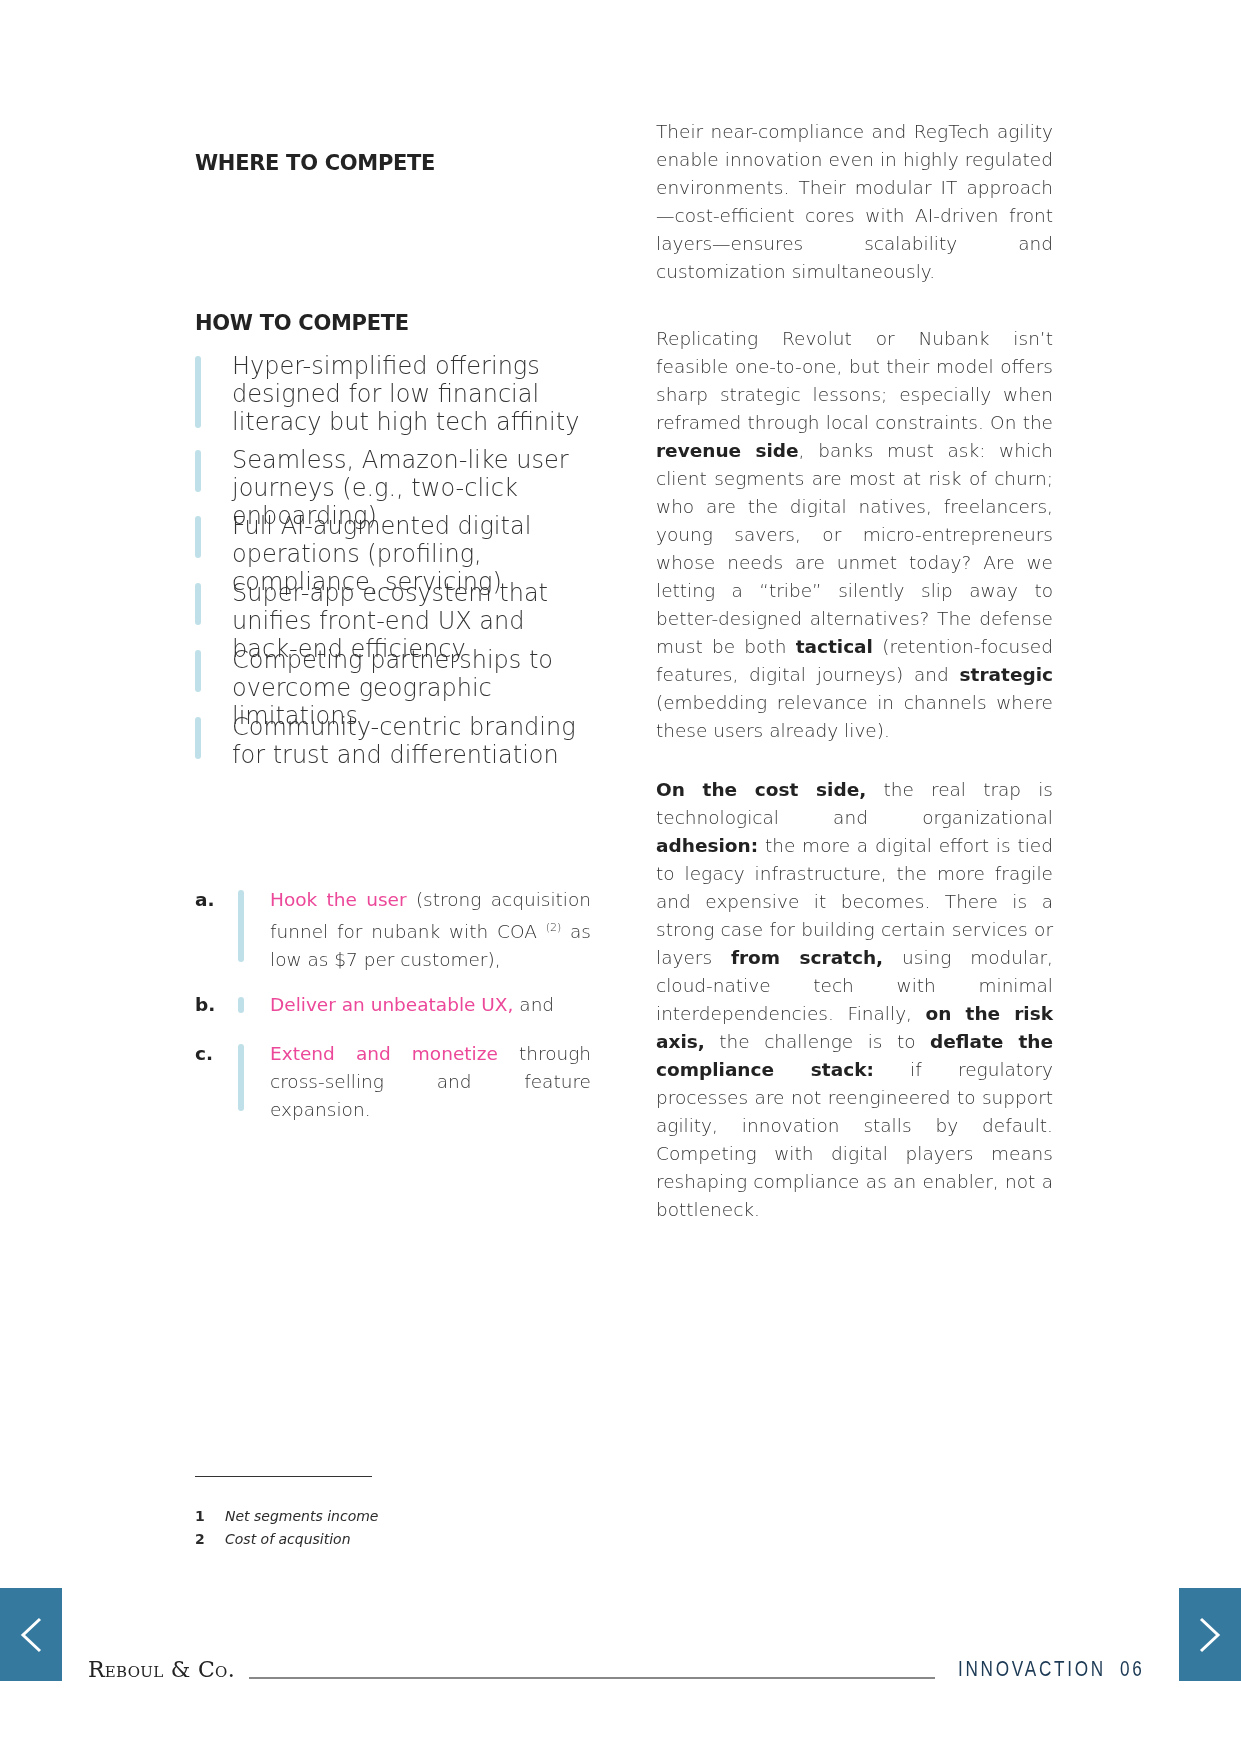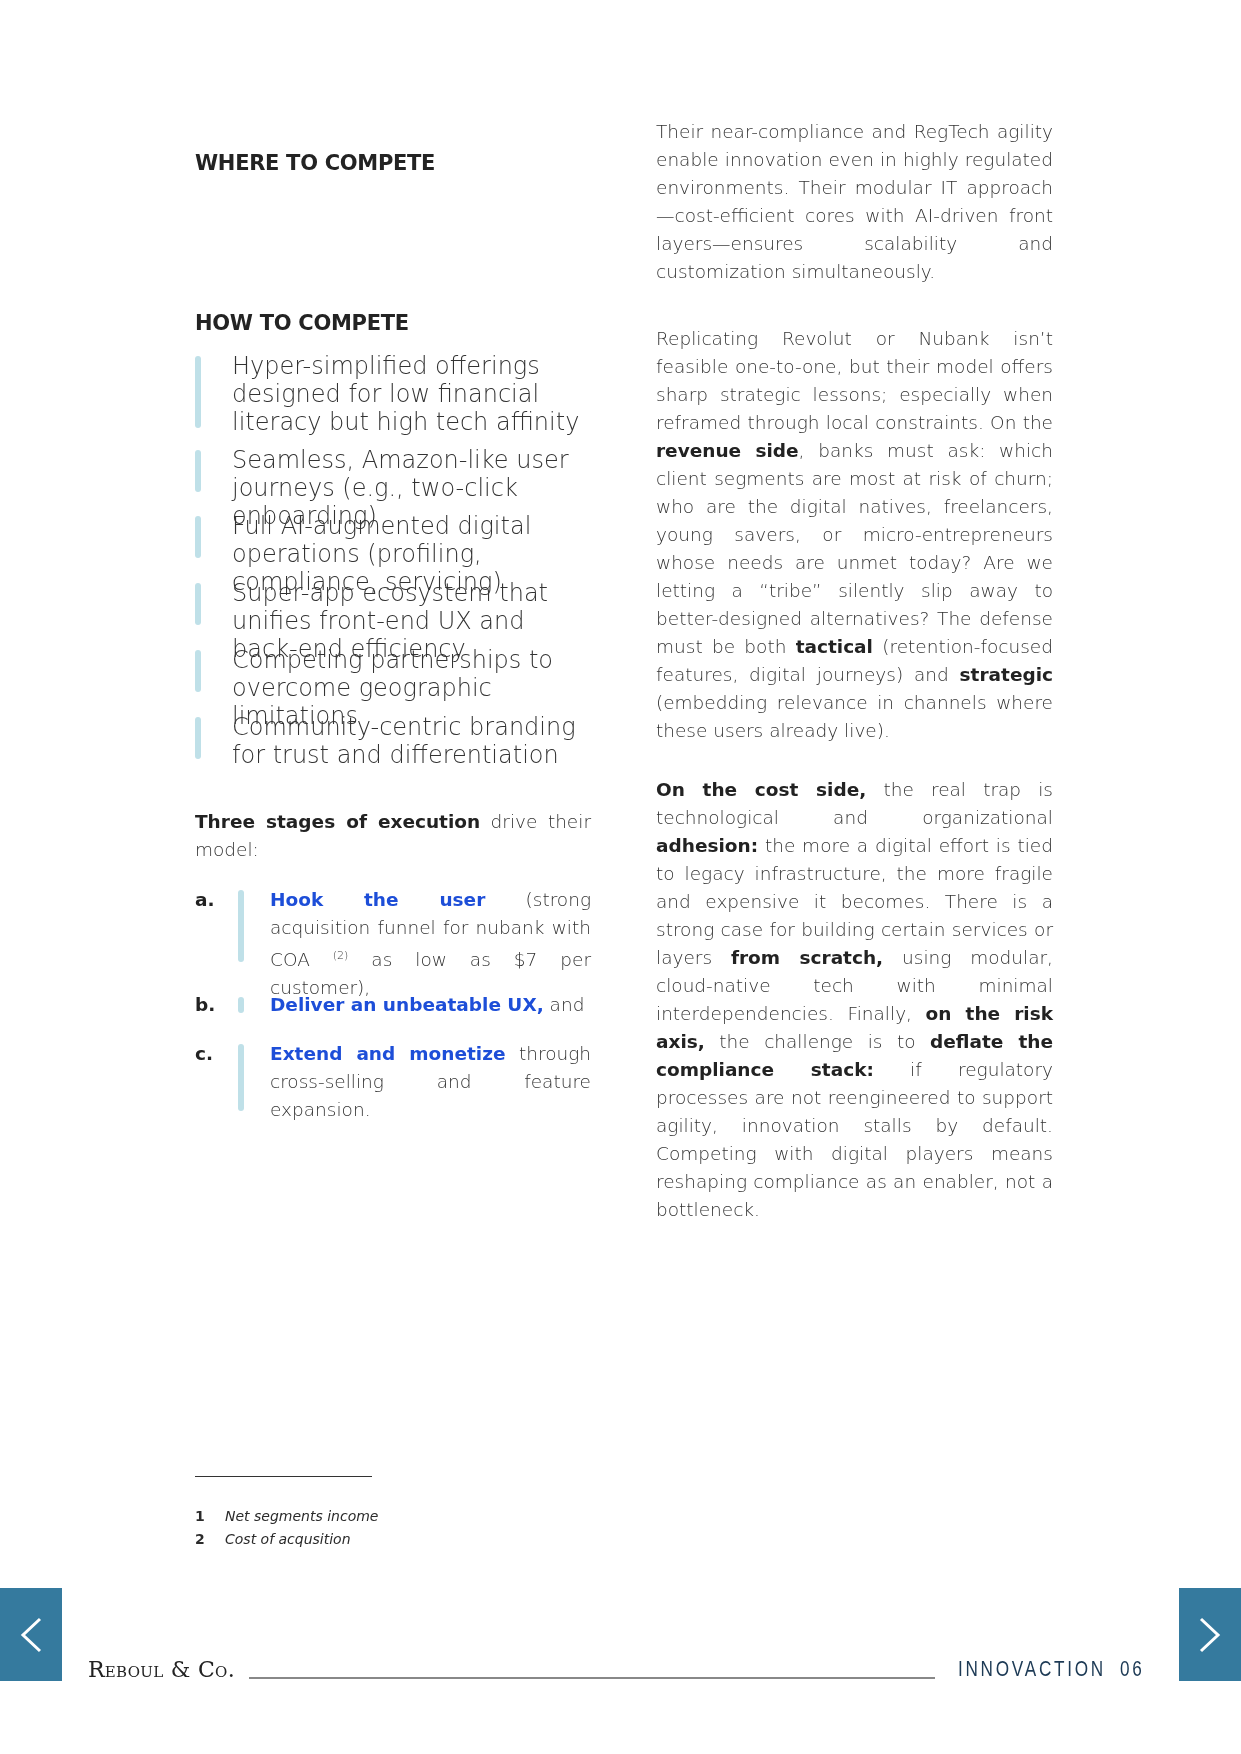--- a/index.html
+++ b/index.html
@@ -11,21 +11,21 @@
   .h2 { font-family:"DejaVu Sans", sans-serif; font-weight:bold; font-size:21px; color:#232323; letter-spacing:-0.3px; margin:0; position:absolute; }
   .p { font-size:18.5px; line-height:28px; color:#333; margin:0; position:absolute; font-weight:300; text-align:justify; }
   .p b { font-weight:bold; color:#222; }
   .bullet { position:absolute; left:0; width:396px; }
   .bullet .bar { position:absolute; left:0; top:4px; width:6px; border-radius:3px; background:#bfe0e8; }
   .bullet .txt { position:absolute; left:37px; width:359px; font-size:24px; line-height:28px; color:#333; font-weight:300; }
   .stage { position:absolute; left:0; width:396px; }
   .stage .lbl { position:absolute; left:0; top:0; font-weight:bold; font-size:18.5px; line-height:28px; color:#222; }
   .stage .bar { position:absolute; left:43px; top:4px; width:6px; border-radius:3px; background:#bfe0e8; }
   .stage .txt { position:absolute; left:75px; width:321px; font-size:18.5px; line-height:28px; color:#333; font-weight:300; text-align:justify; }
-  .stage .txt b { font-weight:bold; color:#1d4ed8; }
+  .stage .txt b { font-weight:normal; color:#ec4899; }
   sup { font-size:11px; }
   .fn-rule { position:absolute; left:195px; top:1476px; width:177px; height:1px; background:#333; }
   .fn { position:absolute; left:195px; font-size:14px; line-height:22px; }
   .fn .n { display:inline-block; width:30px; font-weight:bold; }
   .fn .t { font-style:italic; }
   .navbtn { position:absolute; width:62px; height:93px; background:#357a9e; top:1588px; display:flex; align-items:center; justify-content:center; cursor:pointer; }
   .footer-brand { position:absolute; left:88px; top:1657px; font-family:"DejaVu Serif", serif; font-size:22px; color:#222; font-variant:small-caps; letter-spacing:0.3px;text-align:center; }
   .footer-line { position:absolute; left:249px; top:1677px; width:686px; height:2px; background:#888; }
   .footer-title { position:absolute; left:958px; top:1656px; font-family:"Liberation Sans", sans-serif; font-size:22px; letter-spacing:3.5px; color:#1d3a55; transform:scaleX(0.78); transform-origin:left; white-space:nowrap; }
   .footer-title span + span { margin-left:18px; }
@@ -56,21 +56,20 @@
   </div>
   <div class="bullet" style="top:640px;">
     <div class="bar" style="height:42px;"></div>
     <div class="txt">Competing partnerships to overcome geographic limitations</div>
   </div>
   <div class="bullet" style="top:707px;">
     <div class="bar" style="height:42px;"></div>
     <div class="txt">Community-centric branding for trust and differentiation</div>
   </div>
 
-  <p class="p" style="top:802px;width:396px;"><b>Three stages of execution</b><span> drive their model:</span></p>
 
   <div class="stage" style="top:880px;">
     <div class="lbl">a.</div>
     <div class="bar" style="height:72px;"></div>
     <div class="txt"><b>Hook the user</b><span> (strong acquisition funnel for nubank with COA </span><sup>(2)</sup><span> as low as $7 per customer),</span></div>
   </div>
   <div class="stage" style="top:985px;">
     <div class="lbl">b.</div>
     <div class="bar" style="height:16px;top:6px;"></div>
     <div class="txt"><b>Deliver an unbeatable UX,</b><span> and</span></div>

